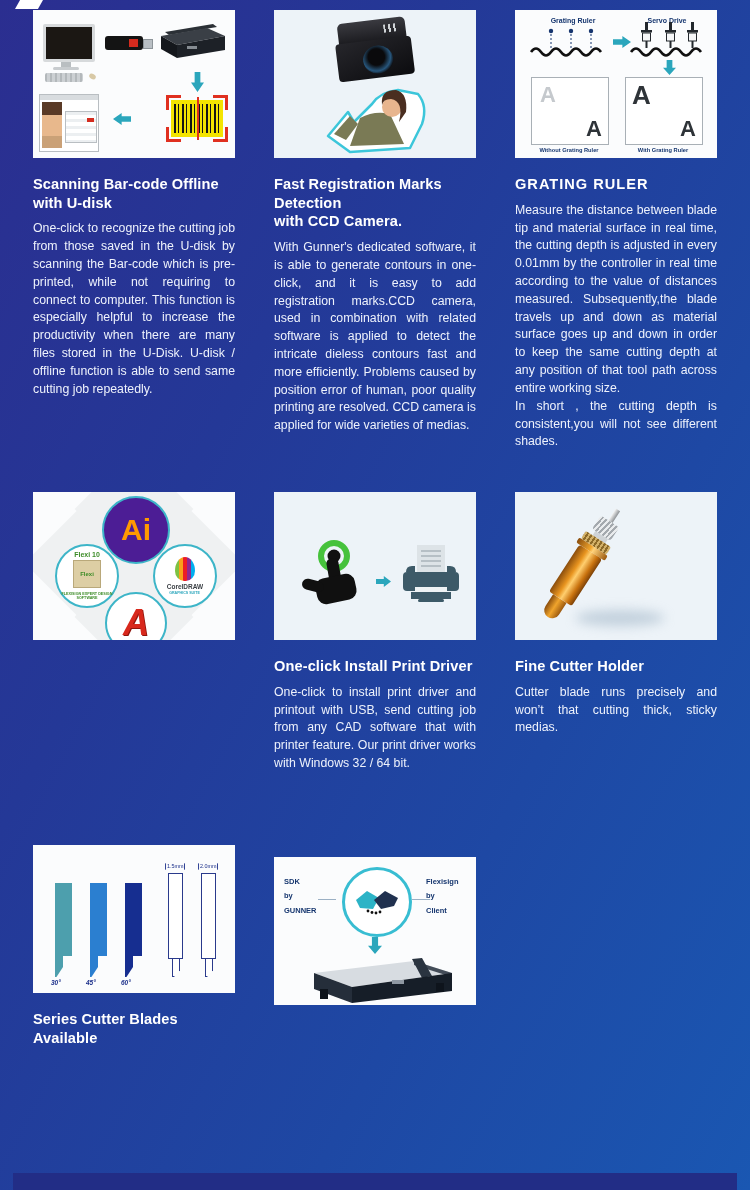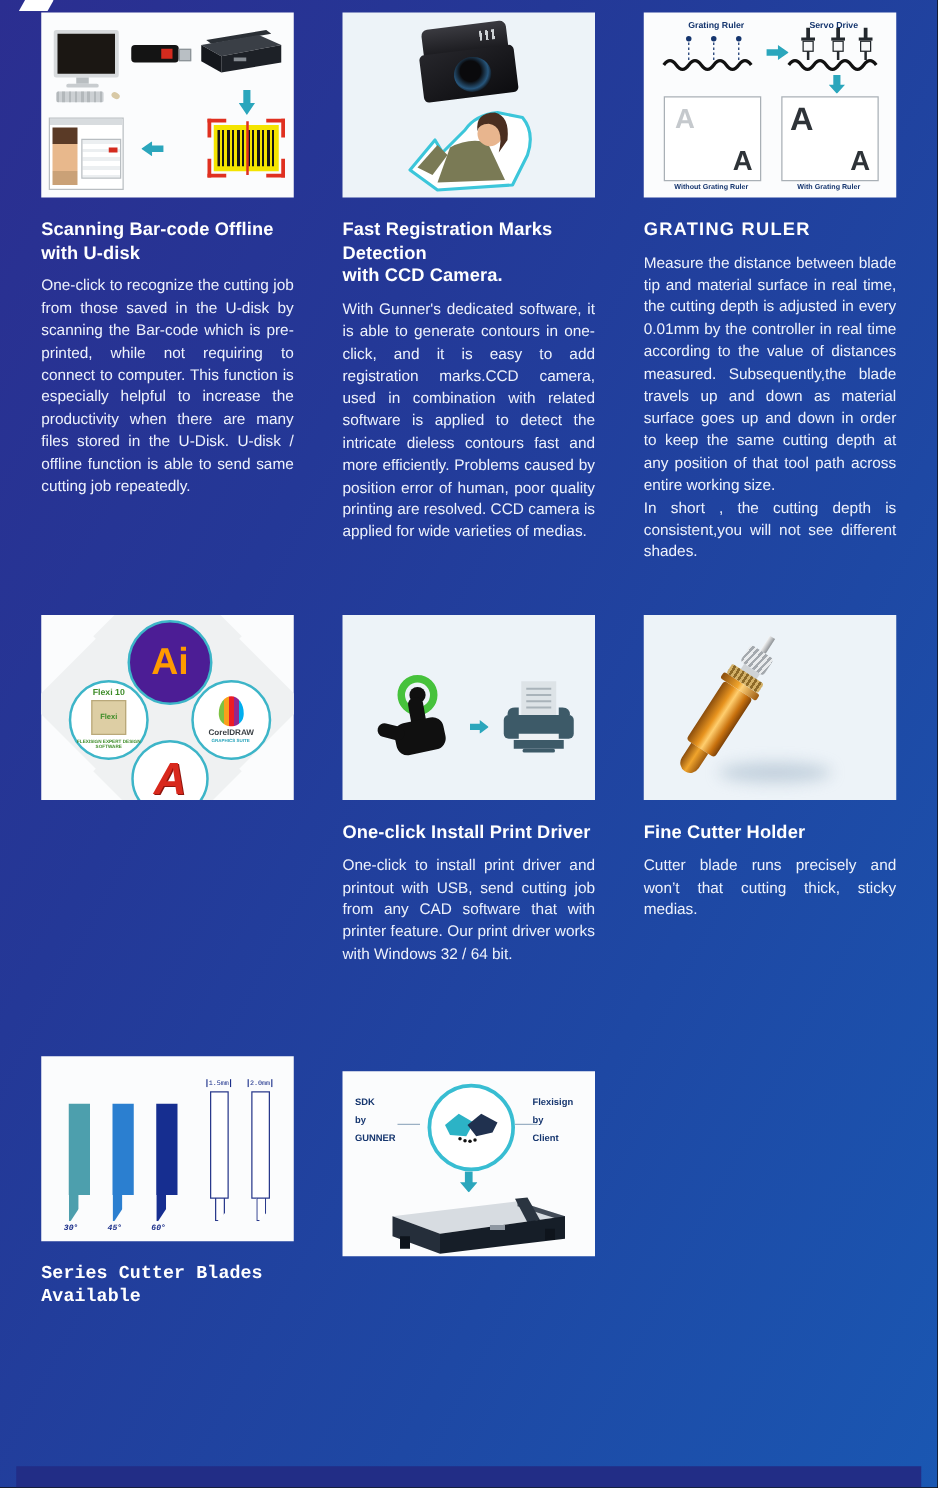--- a/index.html
+++ b/index.html
@@ -304,21 +304,21 @@
         <div class="h-collar"></div>
         <div class="h-flange"></div>
         <div class="h-body"></div>
         <div class="h-tip"></div>
       </div>
     </div>
     <h3>Fine Cutter Holder</h3>
     <p>Cutter blade runs precisely and won’t that cutting thick, sticky medias.</p>
   </div>
 
-  <div class="card" style="left:33px;top:845px;font-family:Liberation Mono, monospace;">
+  <div class="card" style="left:33px;top:845px;">
     <div class="panel">
       <div class="blade" style="left:22px;top:38px;">
         <div class="shaft" style="background:#4d9fad;"></div>
         <div class="tip" style="background:#4d9fad;"></div>
       </div>
       <div class="blade" style="left:57px;top:38px;">
         <div class="shaft" style="background:#2b7fd0;"></div>
         <div class="tip" style="background:#2b7fd0;"></div>
       </div>
       <div class="blade" style="left:92px;top:38px;">

